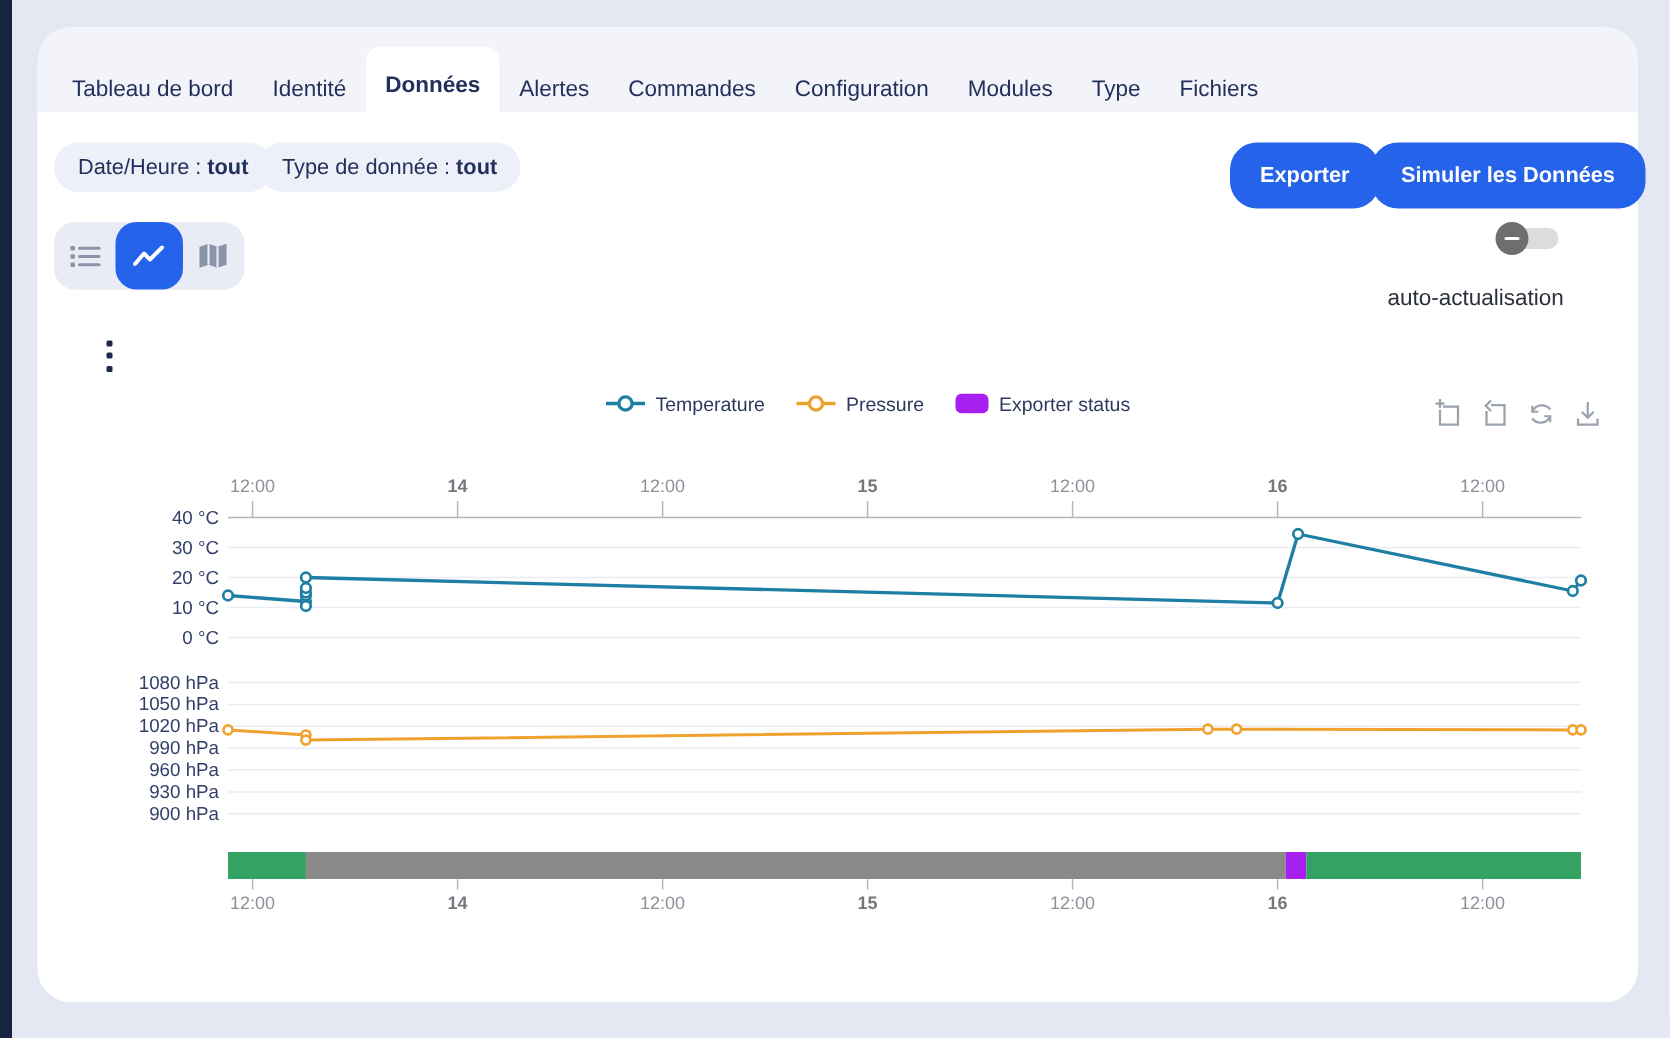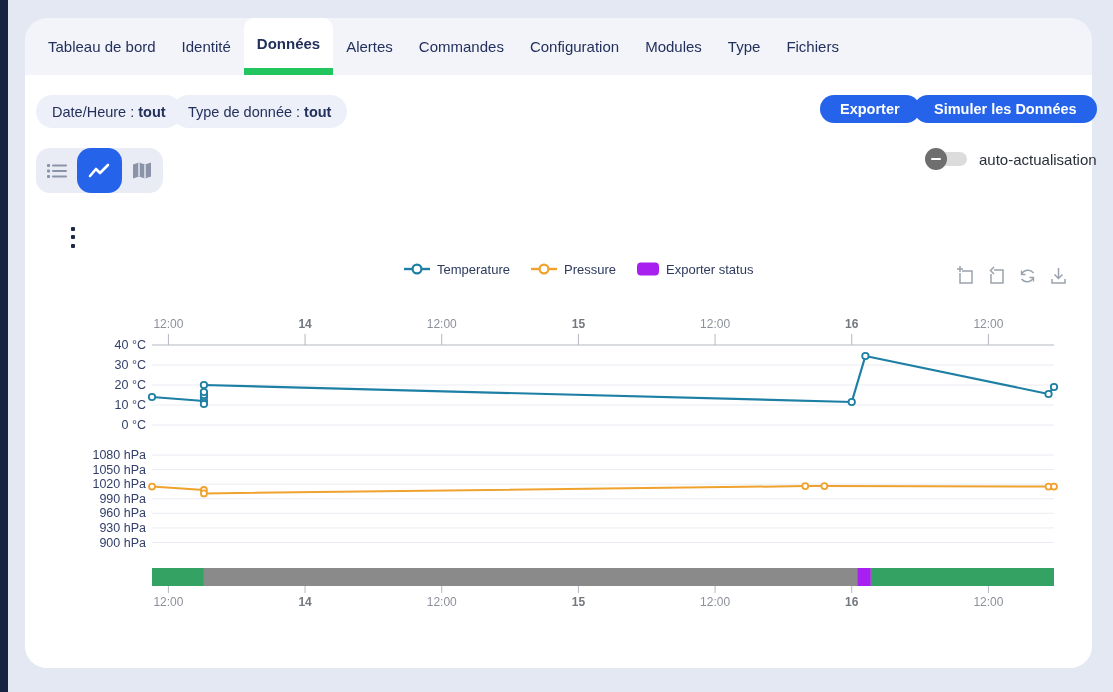--- a/index.html
+++ b/index.html
@@ -2,40 +2,40 @@
 <html><head>
 <meta charset="utf-8">
 <style>
   * { margin:0; padding:0; box-sizing:border-box; }
   html,body { width:1113px; height:692px; font-family:"Liberation Sans", sans-serif; }
   .page { position:relative; width:1113px; height:692px; background:#e3e8f2; overflow:hidden; }
   .left-strip { position:absolute; left:0; top:0; width:8px; height:692px; background:#172441; }
   .card { position:absolute; left:25px; top:18px; width:1067px; height:650px; background:#f2f4fa; border-radius:22px; }
 
   
-  .tabbar { position:absolute; left:10px; top:0; height:57px; display:flex; align-items:flex-end; }
+  .tabbar { position:absolute; left:10px; top:13px; height:57px; display:flex; align-items:flex-end; }
   .tab { border:none; background:transparent; font-family:inherit; font-size:15px; color:#23305b;
          padding:0 13px; cursor:pointer; height:57px; display:flex; align-items:center; }
   .tab.active { background:#ffffff; font-weight:bold; border-radius:10px 10px 0 0;
                 border-bottom:7px solid #22c55e; }
 
   .panel { position:absolute; left:25px; top:75px; width:1067px; height:593px; background:#ffffff; border-radius:0 0 22px 22px; }
 
   
   .chip { position:absolute; height:33px; background:#edf0f8; border:none; border-radius:17px;
           font-family:inherit; font-size:14.5px; color:#23305b; padding:0 16px; cursor:pointer;
           display:flex; align-items:center; gap:4px; }
   .chip b { font-weight:bold; }
 
   
-  .btn { position:absolute; height:28px; background:#2563eb; color:#ffffff; border:none; border-radius:18px;
+  .btn { position:absolute; height:44px; background:#2563eb; color:#ffffff; border:none; border-radius:18px;
          font-family:inherit; font-size:14.5px; font-weight:bold; padding:0 20px; cursor:pointer; }
 
   
-  .toggle-row { position:absolute; left:925px; top:148px; display:flex; align-items:center; gap:8px; }
+  .toggle-row { position:absolute; left:925px; top:148px; display:flex; align-items:flex-end; gap:20px;flex-direction:column; }
   .toggle { position:relative; width:46px; height:22px; cursor:pointer; background:transparent; border:none; }
   .toggle .track { position:absolute; left:10px; top:4px; width:32px; height:14px; border-radius:7px; background:#dcdcdc; }
   .toggle .knob { position:absolute; left:0; top:0; width:22px; height:22px; border-radius:50%; background:#6e6e6e;
                   display:flex; align-items:center; justify-content:center; }
   .toggle .knob::after { content:""; width:10px; height:2.5px; background:#ffffff; border-radius:1px; }
   .toggle-label { font-size:15px; color:#2a2f3a; }
 
   
   .switcher { position:absolute; left:36px; top:148px; width:127px; height:45px; background:#e9ecf5;
               border-radius:14px; display:flex; align-items:center; justify-content:space-between; }

